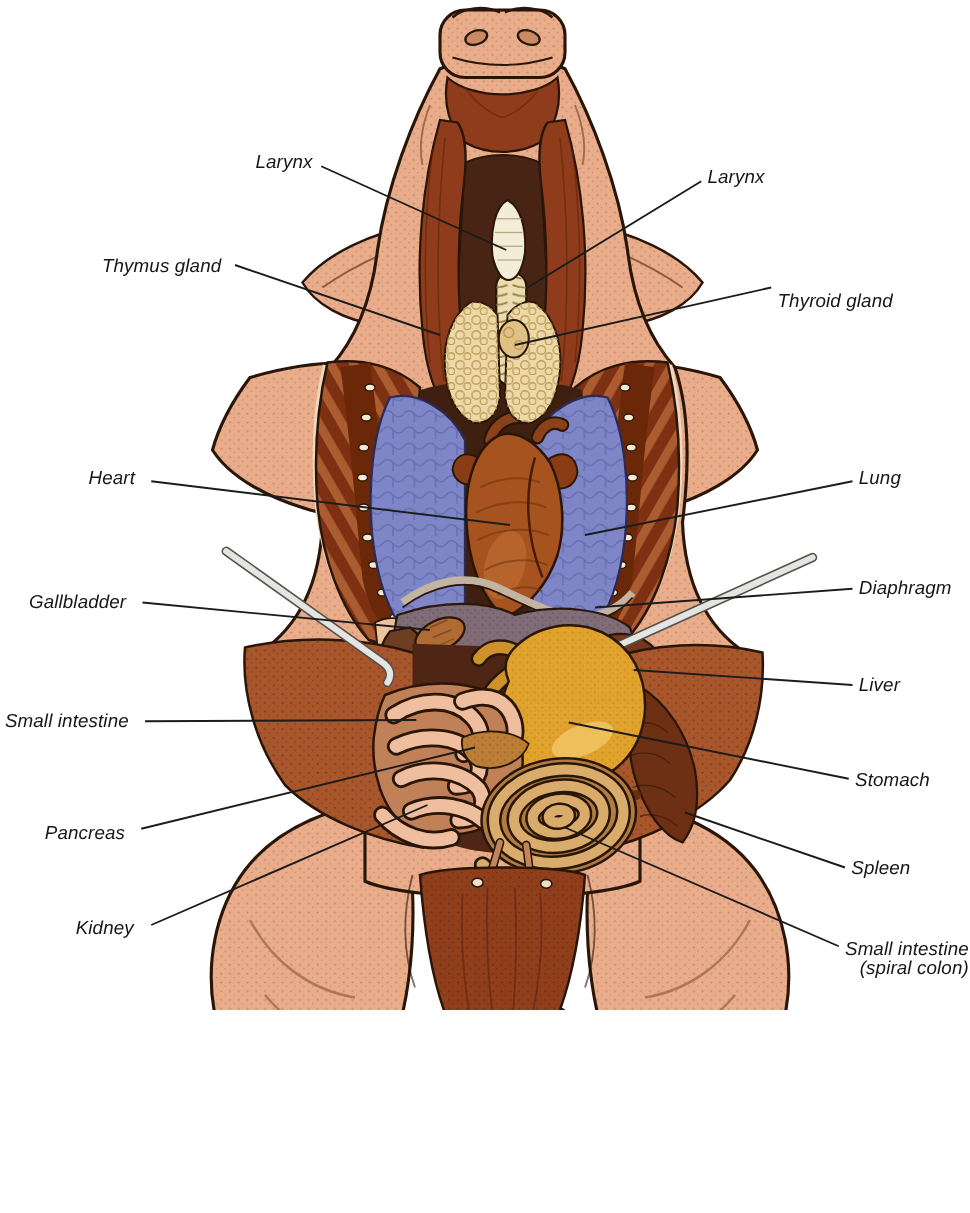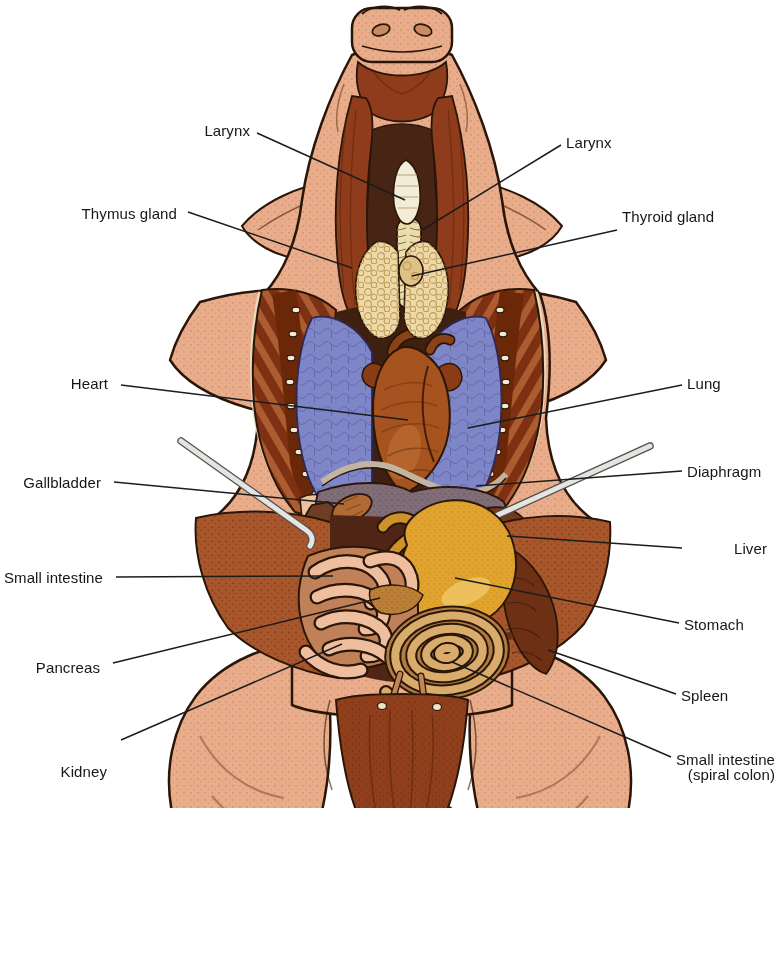--- a/index.html
+++ b/index.html
@@ -1,17 +1,17 @@
 <!DOCTYPE html>
 <html style="--bg: #ffffff; --label: #161616; --leader: #1c1c1c; --outline: #2a1609; --skin: #e9ad8b; --skinDot: #c48762; --muscle: #8e3c1c; --muscleLine: #5e2405; --neckCavity: #482415; --chest: #7e3012; --rib: #ab5c30; --chestDark: #6b2808; --chestEdge: #ecd9bd; --cavity: #3f2010; --lung: #7f86c7; --lungLine: #4c5095; --lungEdge: #2b2852; --heart: #a6531f; --heartHi: #c4763a; --heartLine: #6e3110; --heartDark: #471c08; --auricle: #8a3c14; --cream: #edd9a7; --lumpLine: #bb9650; --thyroid: #dfc183; --larynx: #f3ecd6; --trachea: #eadeb0; --tracheaRing: #94773f; --diaphragm: #c3b4a2; --liverGray: #806d77; --liverGrainP: #584651; --liverBrownL: #6f3d22; --liverBrownR: #74381b; --liverDark: #5f2d16; --gall: #b06a33; --flap: #a8562c; --flapDot: #7c3a16; --abdCavity: #4f2615; --stomach: #e2a32d; --stomachHi: #f0c565; --pyloric: #cf9129; --stomachShadow: #5c2a12; --spleen: #6e3014; --intestine: #eebe9f; --intBase: #c08058; --colon: #d9ac6c; --colonBase: #b07c42; --kidney: #5e2c10; --pelvic: #8f3f1c; --probe: #e4e4e2; --probeEdge: #55504a; --cord: #e2a183; --cordFace: #f2c9a8; --grainB: #7a5520;"><head>
 <meta charset="utf-8">
 <style>
   html,body{margin:0;padding:0;background:#fff;}
   .stage{position:relative;width:776px;height:808px;background:var(--bg,#fff);
-         overflow:hidden;font-family:"Liberation Sans",sans-serif;}
+         overflow:hidden;font-family:"Liberation Sans",sans-serif;font-style:italic;}
   .stage svg{position:absolute;left:0;top:0;}
   .lbl{position:absolute;transform:translateY(-50%);font-size:15px;line-height:15px;
        color:var(--label,#161616);white-space:nowrap;letter-spacing:.1px;}
   .lbl .l2{display:block;text-align:right;}
   .leader{stroke:var(--leader,#1c1c1c);stroke-width:1.5;}
   
   .siO,.coO,.pyO,.vsO,.stubO,.artO,.tailO,.cordO,.probeO,
   .siI,.coI,.pyI,.vsI,.stubI,.artI,.tailI,.cordI,.probeI{fill:none;stroke-linecap:round;stroke-linejoin:round;}
   .siO{stroke:var(--outline);stroke-width:15;}   .siI{stroke:var(--intestine);stroke-width:10.5;}
   .coO{stroke:var(--outline);stroke-width:14;}   .coI{stroke:var(--colon);stroke-width:9.5;}
@@ -361,28 +361,28 @@
     <line class="leader" x1="679" y1="623" x2="455" y2="578"></line>
     <line class="leader" x1="121" y1="740" x2="342" y2="644"></line>
     <line class="leader" x1="676" y1="694" x2="548" y2="650"></line>
     <line class="leader" x1="671" y1="757" x2="452" y2="662"></line>
   </g>
 </svg>
 
   <div class="lbl" style="right: 526px; text-align: right; top: 130px;"><span>Larynx</span></div>
   <div class="lbl" style="left: 566px; top: 142px;"><span>Larynx</span></div>
   <div class="lbl" style="right: 599px; text-align: center; top: 213px;"><span>Thymus gland</span></div>
-  <div class="lbl" style="left: 622px; top: 216px;"><span>Thyroid gland</span></div>
+  <div class="lbl" style="left: 622px; top: 241px;"><span>Thyroid gland</span></div>
   <div class="lbl" style="right: 668px; text-align: left; top: 383px;"><span>Heart</span></div>
   <div class="lbl" style="left: 687px; top: 383px;"><span>Lung</span></div>
   <div class="lbl" style="right: 675px; text-align: center; top: 482px;"><span>Gallbladder</span></div>
   <div class="lbl" style="left: 687px; top: 471px;"><span>Diaphragm</span></div>
   <div class="lbl" style="right: 673px; text-align: center; top: 577px;"><span>Small intestine</span></div>
-  <div class="lbl" style="left: 687px; top: 548px; margin-left: 47px;"><span>Liver</span></div>
+  <div class="lbl" style="left: 687px; top: 548px;"><span>Liver</span></div>
   <div class="lbl" style="right: 676px; text-align: center; top: 667px;"><span>Pancreas</span></div>
   <div class="lbl" style="left: 684px; top: 624px;"><span>Stomach</span></div>
-  <div class="lbl" style="right: 669px; text-align: left; top: 743px; margin-top: 28px;"><span>Kidney</span></div>
+  <div class="lbl" style="right: 669px; text-align: left; top: 743px;"><span>Kidney</span></div>
   <div class="lbl" style="left: 681px; top: 695px;"><span>Spleen</span></div>
   <div class="lbl" style="left: 676px; top: 767px;">
     <span class="l1">Small intestine</span>
     <span class="l2">(spiral colon)</span>
   </div>
 </div>
 
 </body></html>

